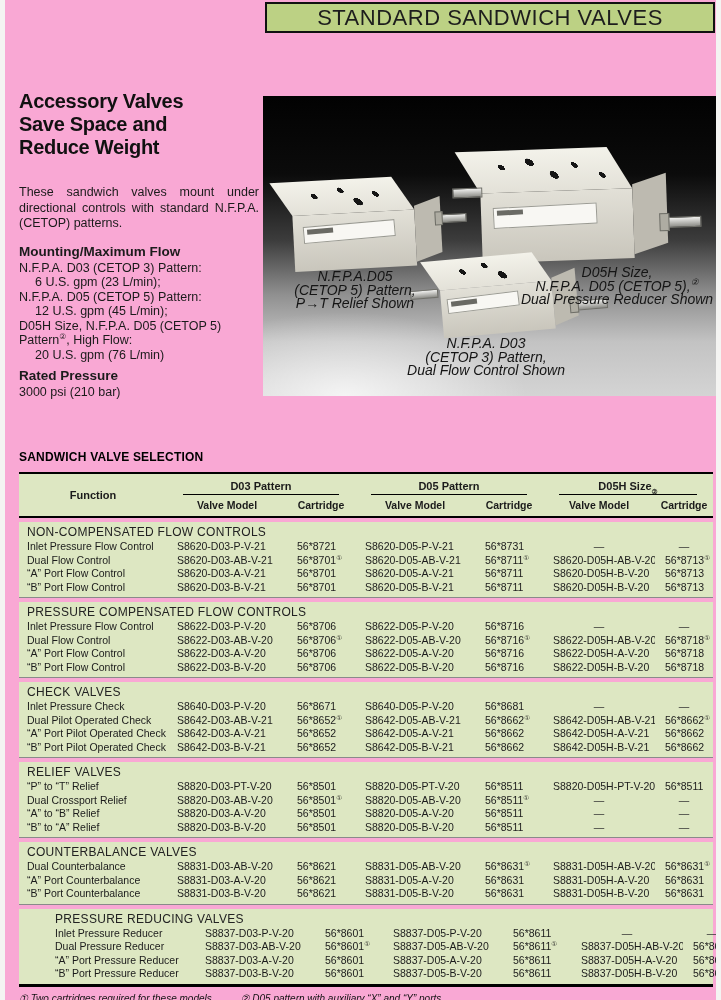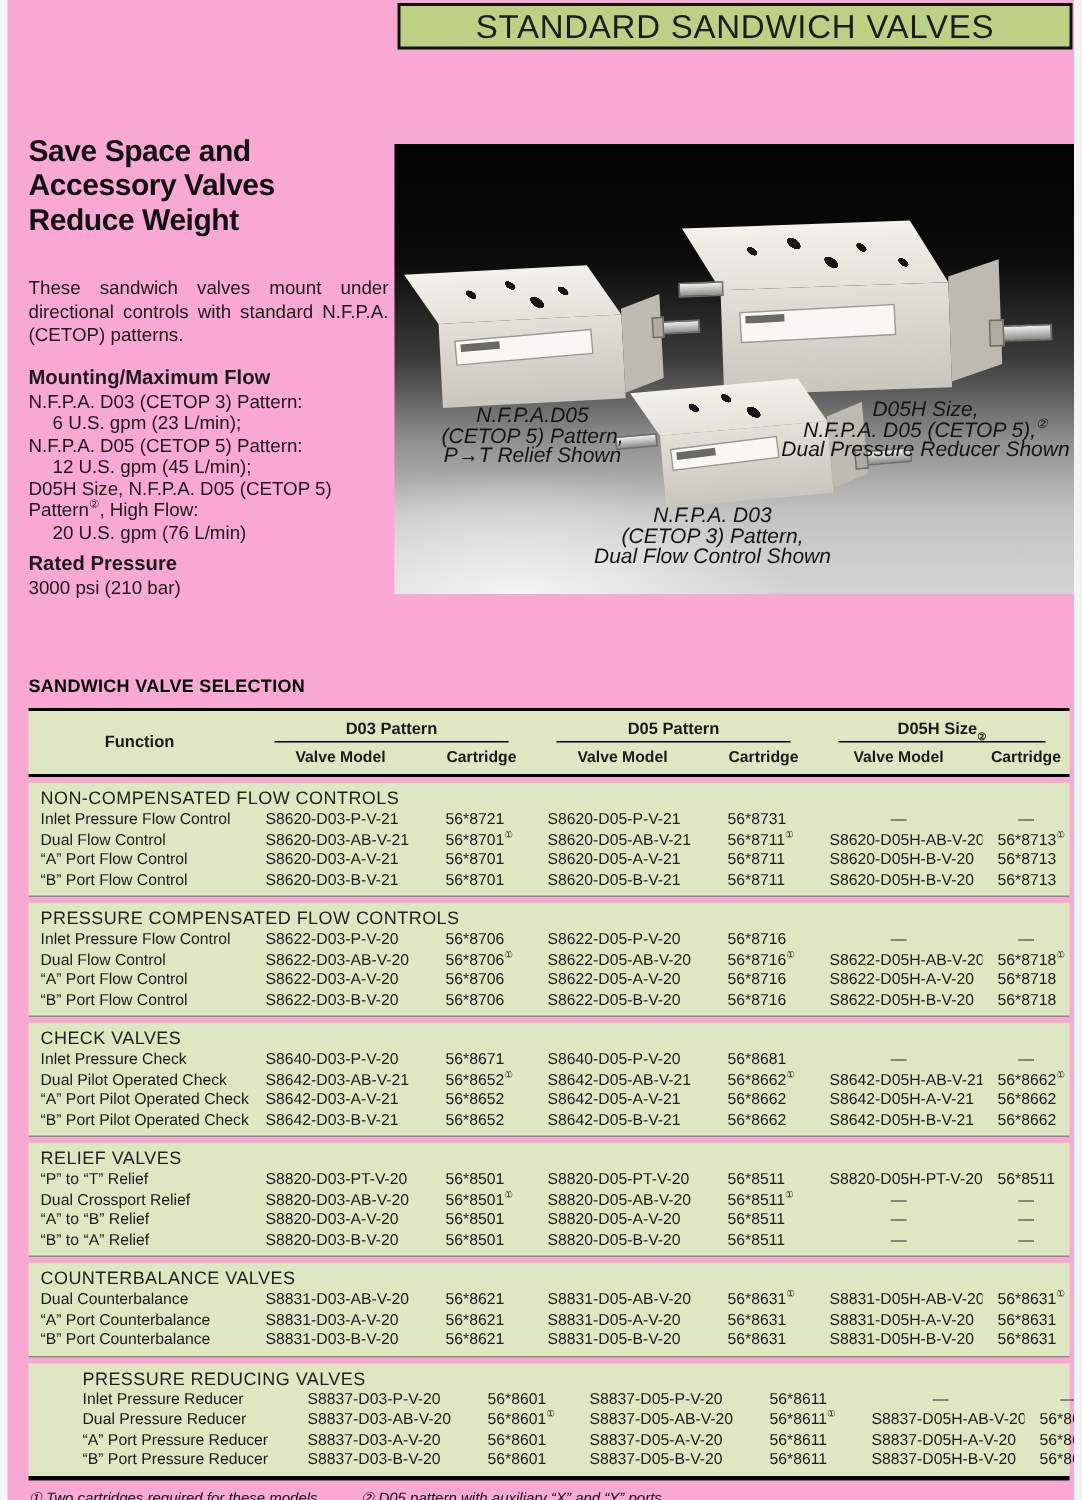--- a/index.html
+++ b/index.html
@@ -73,22 +73,22 @@
 <body>
 
 <div class="page">
 
   <div class="banner">
     <div class="banner-title">STANDARD SANDWICH VALVES</div>
   </div>
 
   <div class="intro">
     <div class="intro-heading">
+      <div>Accessory Valves</div>
       <div>Save Space and</div>
-      <div>Accessory Valves</div>
       <div>Reduce Weight</div>
     </div>
     <p class="intro-body">These sandwich valves mount under directional controls with standard N.F.P.A. (CETOP) patterns.</p>
     <div class="sub-heading">Mounting/Maximum Flow</div>
     <div class="spec-line">N.F.P.A. D03 (CETOP 3) Pattern:</div>
     <div class="spec-line indent">6 U.S. gpm (23 L/min);</div>
     <div class="spec-line">N.F.P.A. D05 (CETOP 5) Pattern:</div>
     <div class="spec-line indent">12 U.S. gpm (45 L/min);</div>
     <div class="spec-line">D05H Size, N.F.P.A. D05 (CETOP 5)</div>
     <div class="spec-line supable">Pattern<sup class="fnmark">②</sup>, High Flow:</div>
@@ -132,21 +132,21 @@
       <div class="vstem" style="left:-24px;top:28px;width:28px;height:9px;"></div>
       <div class="vstem" style="left:142px;top:52px;width:30px;height:10px;"></div>
       <div class="vnut" style="left:134px;top:48px;width:9px;height:16px;"></div>
     </div>
 
     <div class="photo-caption" style="left:12px;top:174px;width:160px;">
       <div>N.F.P.A.D05</div>
       <div>(CETOP 5) Pattern,</div>
       <div>P→T Relief Shown</div>
     </div>
-    <div class="photo-caption" style="left:114px;top:241px;width:196px;">
+    <div class="photo-caption" style="left:125px;top:241px;width:196px;">
       <div>N.F.P.A. D03</div>
       <div>(CETOP 3) Pattern,</div>
       <div>Dual Flow Control Shown</div>
     </div>
     <div class="photo-caption supable" style="left:256px;top:170px;width:196px;">
       <div>D05H Size,</div>
       <div class="supable">N.F.P.A. D05 (CETOP 5),<sup class="fnmark">②</sup></div>
       <div>Dual Pressure Reducer Shown</div>
     </div>
   </div>

